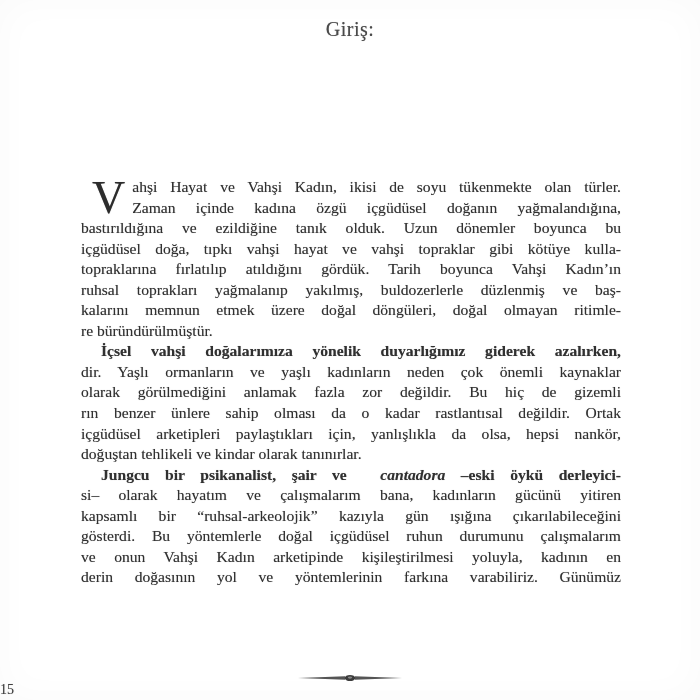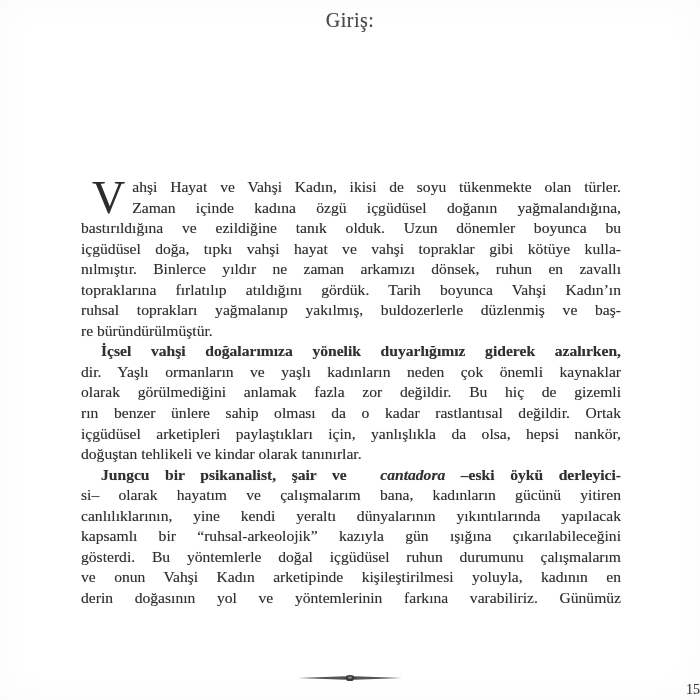--- a/index.html
+++ b/index.html
@@ -14,21 +14,21 @@
     background: #ffffff;
     overflow: hidden;
     box-shadow: inset 0 0 40px rgba(0,0,0,0.025);
   }
   
   .title-block {
     position: absolute;
     top: 0; left: 0; right: 0;
     text-align: center;
     color: #4a4a4a;
-    padding-top: 8px;
+    padding-top: 17px;
     text-shadow: 0 0 0.7px rgba(80,80,80,0.55);
   }
   .title-line1 {
     font-size: 20px;
     line-height: 24px;
     letter-spacing: 0.5px;
   }
   .title-line2 {
     font-size: 20px;
     line-height: 24px;
@@ -70,21 +70,21 @@
   
   .footer-ornament {
     position: absolute;
     top: 673px; left: 0; right: 0;
     text-align: center;
     line-height: 0;
   }
   .page-number {
     position: absolute;
     top: 682px; left: 0; right: 0;
-    text-align: right;
+    text-align: left;
     font-size: 14px;
     color: #3f3f3f;
     text-shadow: 0 0 0.7px rgba(70,70,70,0.5);
   }
 </style>
 </head>
 <body>
 
 <div class="page">
 
@@ -92,37 +92,36 @@
     <div class="title-line1">Giriş:</div>
   </div>
 
   <div class="text-block" id="text-block">
       <div class="para">
         <span class="dropcap">V</span>
         <div class="line">ahşi Hayat ve Vahşi Kadın, ikisi de soyu tükenmekte olan türler.</div>
         <div class="line">Zaman içinde kadına özgü içgüdüsel doğanın yağmalandığına,</div>
         <div class="line">bastırıldığına ve ezildiğine tanık olduk. Uzun dönemler boyunca bu</div>
         <div class="line">içgüdüsel doğa, tıpkı vahşi hayat ve vahşi topraklar gibi kötüye kulla-</div>
-        <div class="line">nılmıştır. Binlerce yıldır ne zaman arkamızı dönsek, ruhun en zavallı</div>
         <div class="line">topraklarına fırlatılıp atıldığını gördük. Tarih boyunca Vahşi Kadın’ın</div>
         <div class="line">ruhsal toprakları yağmalanıp yakılmış, buldozerlerle düzlenmiş ve baş-</div>
+        <div class="line">kalarını memnun etmek üzere doğal döngüleri, doğal olmayan ritimle-</div>
         <div class="line lastline">re büründürülmüştür.</div>
       </div>
       <div class="para">
         <div class="line indent">İçsel vahşi doğalarımıza yönelik duyarlığımız giderek azalırken,</div>
         <div class="line">dir. Yaşlı ormanların ve yaşlı kadınların neden çok önemli kaynaklar</div>
         <div class="line">olarak görülmediğini anlamak fazla zor değildir. Bu hiç de gizemli</div>
         <div class="line">rın benzer ünlere sahip olması da o kadar rastlantısal değildir. Ortak</div>
         <div class="line">içgüdüsel arketipleri paylaştıkları için, yanlışlıkla da olsa, hepsi nankör,</div>
         <div class="line lastline">doğuştan tehlikeli ve kindar olarak tanınırlar.</div>
       </div>
       <div class="para">
         <div class="line indent"><span>Jungcu bir psikanalist, şair ve </span><span class="italic">cantadora</span><span> –eski öykü derleyici-</span></div>
         <div class="line">si– olarak hayatım ve çalışmalarım bana, kadınların gücünü yitiren</div>
-        <div class="line">canlılıklarının, yine kendi yeraltı dünyalarının yıkıntılarında yapılacak</div>
         <div class="line">kapsamlı bir “ruhsal-arkeolojik” kazıyla gün ışığına çıkarılabileceğini</div>
         <div class="line">gösterdi. Bu yöntemlerle doğal içgüdüsel ruhun durumunu çalışmalarım</div>
         <div class="line">ve onun Vahşi Kadın arketipinde kişileştirilmesi yoluyla, kadının en</div>
         <div class="line">derin doğasının yol ve yöntemlerinin farkına varabiliriz. Günümüz</div>
       </div>
     </div>
 
   <div class="footer-ornament">
     <svg width="104" height="10" viewBox="0 0 104 10" aria-hidden="true">
       <polygon points="0,5 47,3.3 47,6.7" fill="#555555"></polygon>

